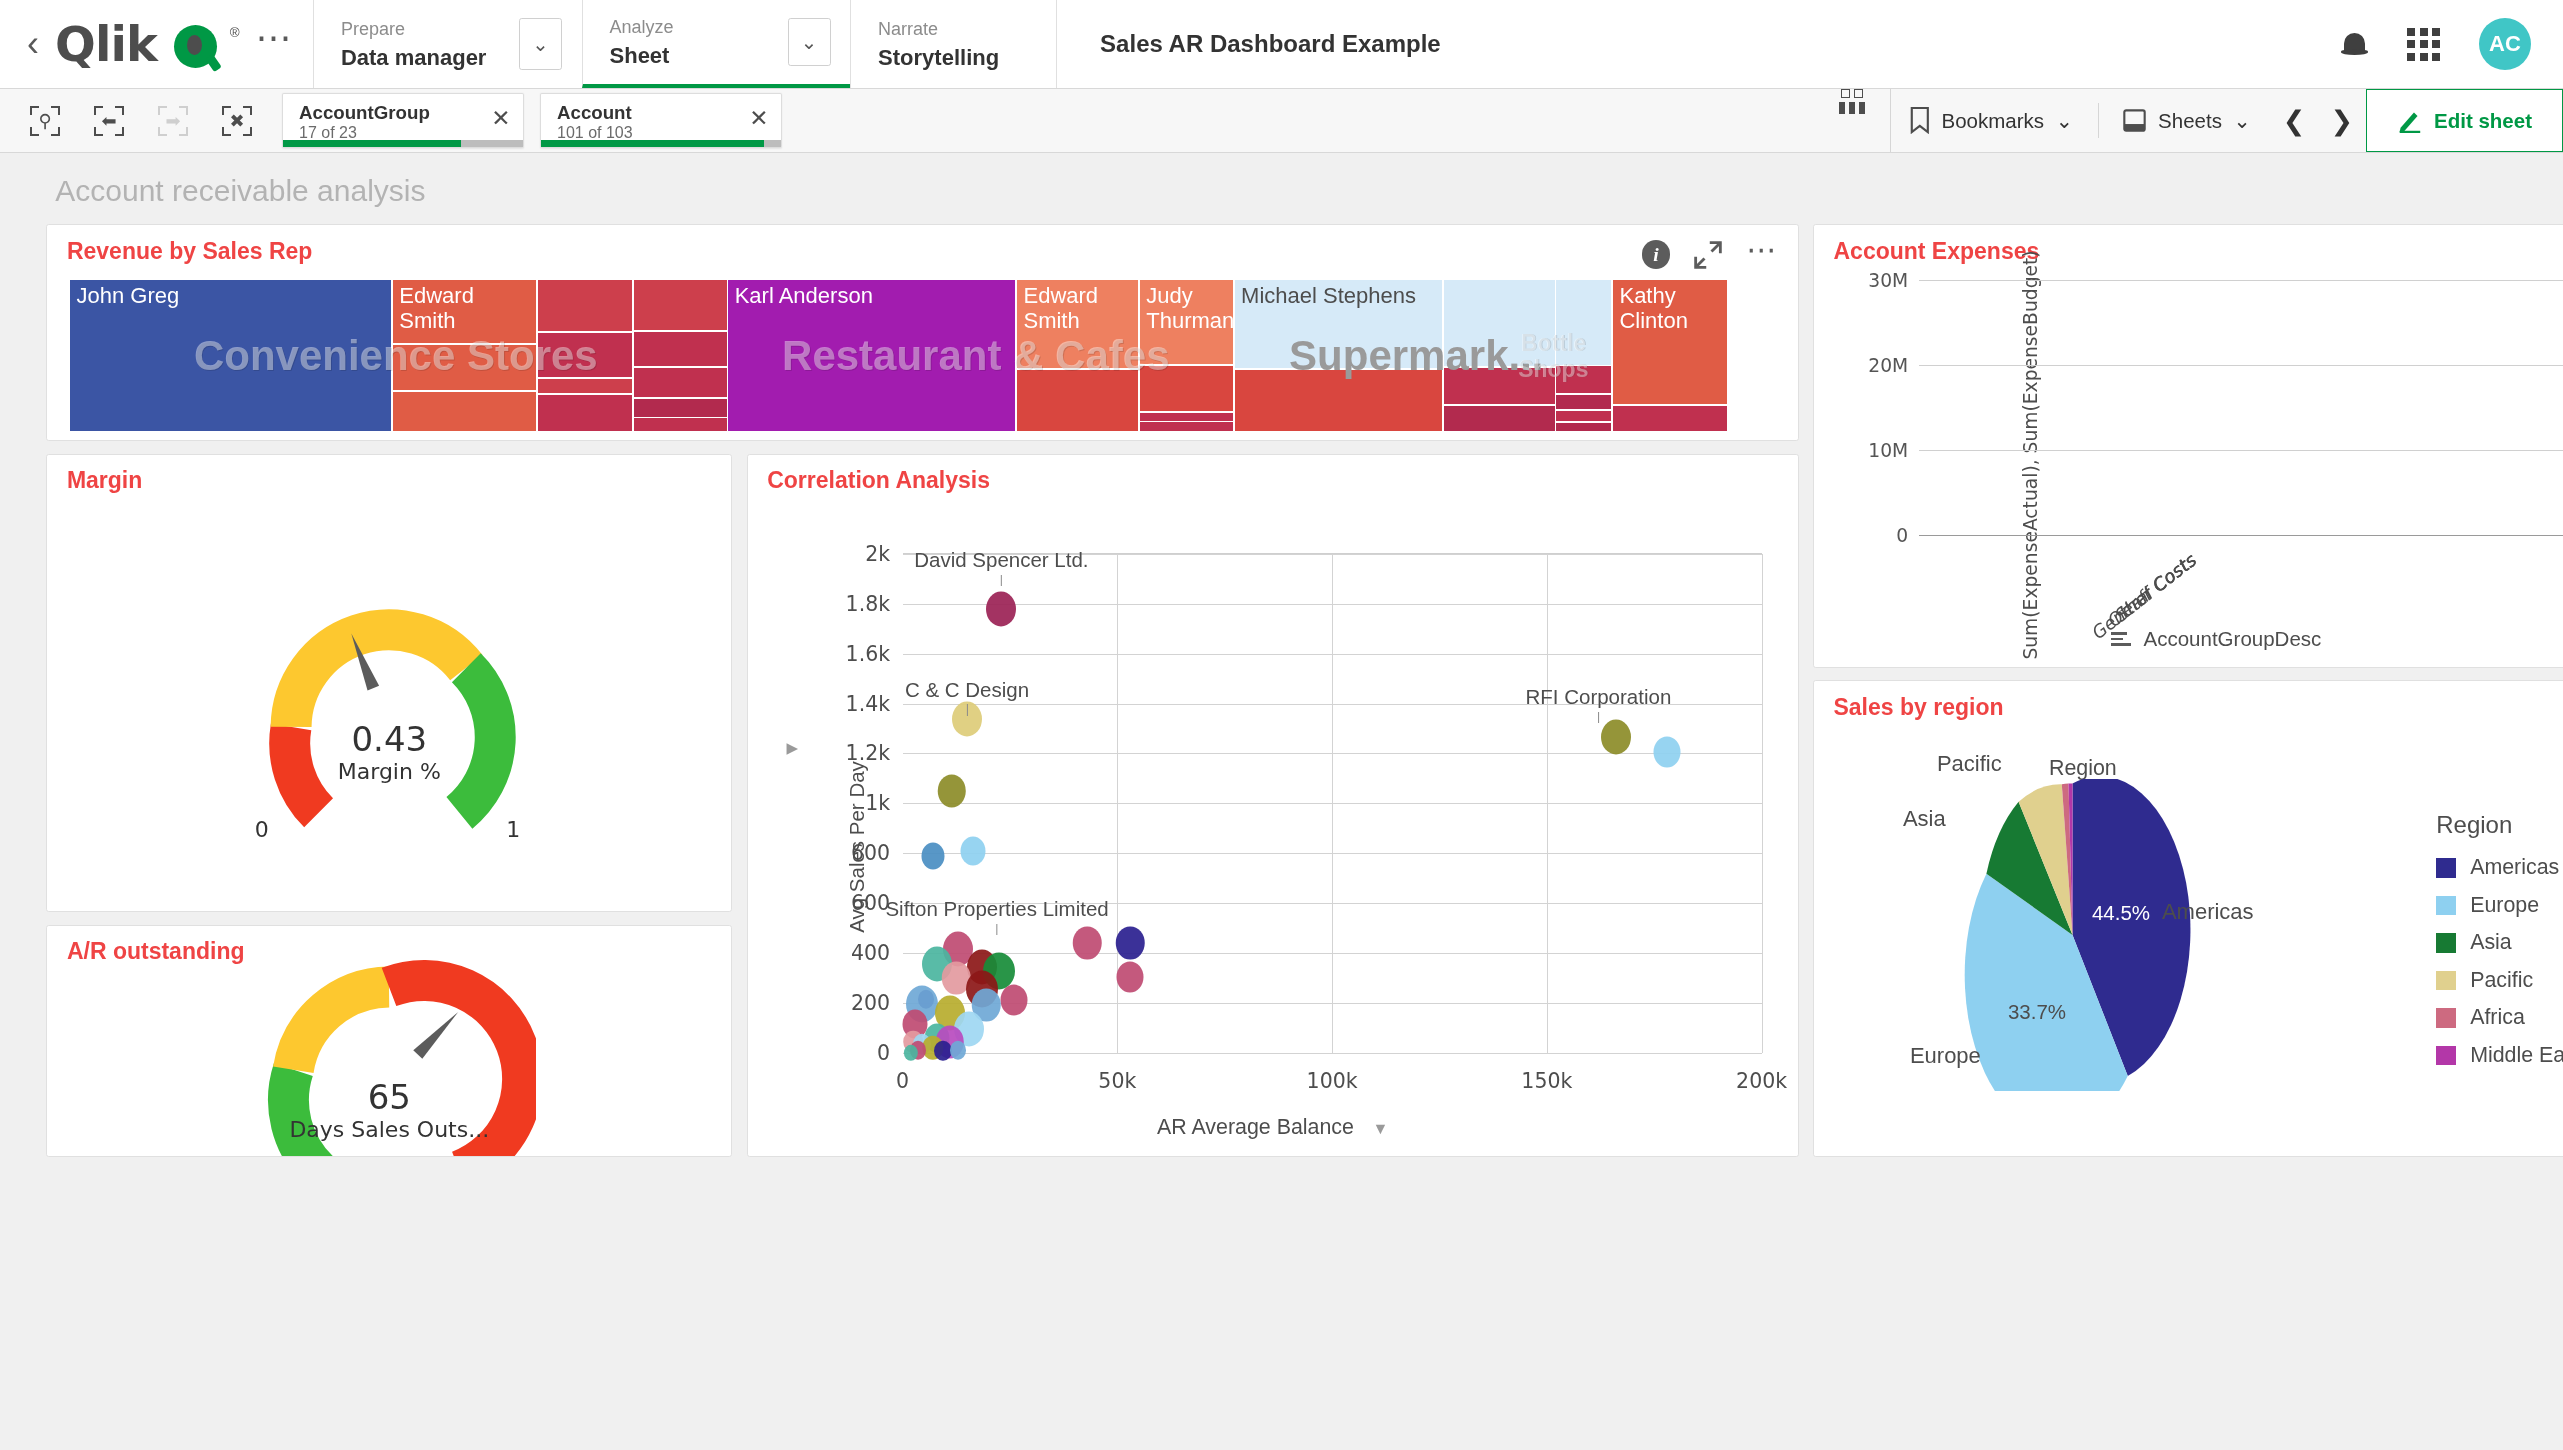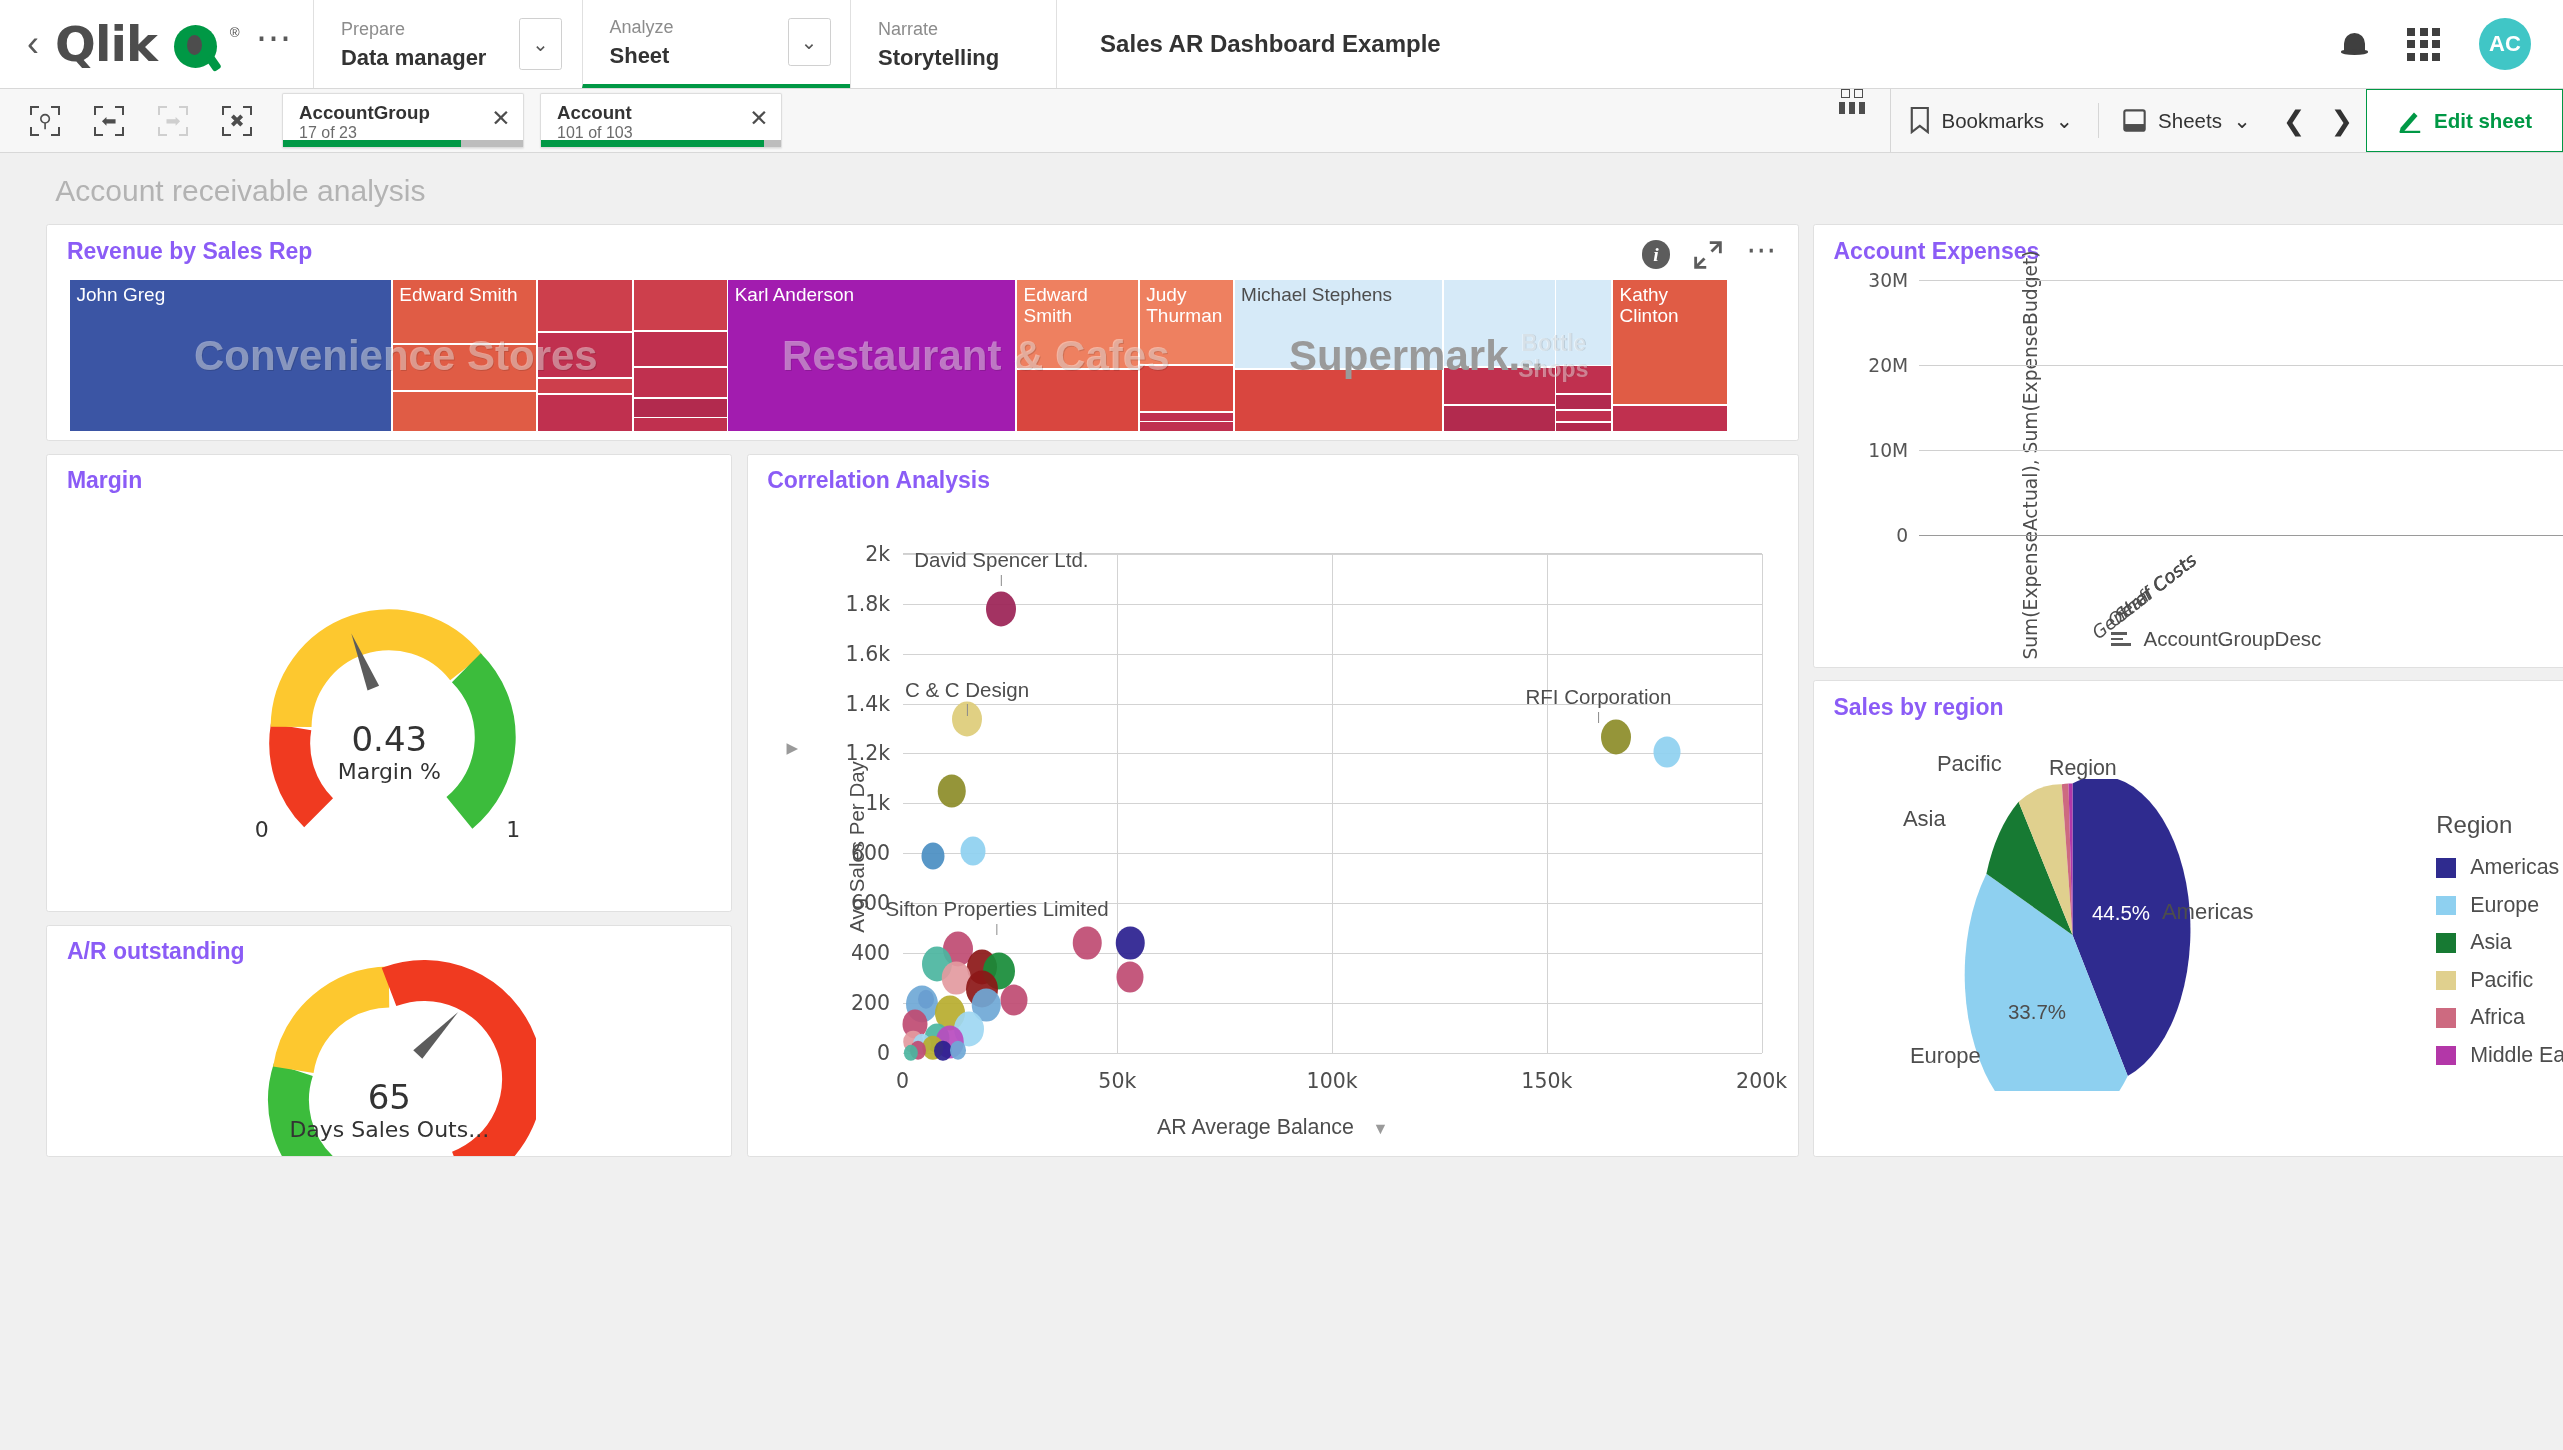--- a/index.html
+++ b/index.html
@@ -105,33 +105,33 @@
   .chart-mini .row2{ display:flex; gap:3.6px;} .chart-mini .row2 i{width:6.2px;height:12.5px;background:#4d4d4d;}
 
   
   .sheet { padding: 0 14.3px; margin-left: 32px; }
   .sheet-title { font-size: 30px; color:#b3b3b3; padding: 21.4px 9px 16px 9px; }
   .grid { display:grid; grid-template-columns: 686px 1052px 807px; grid-template-rows: 217px 214px 232px 232px; gap: 12.5px 14.3px; }
 
   .card {
     background:#fff; border:0.9px solid #e0e0e0; border-radius:2.7px; position:relative; overflow:hidden;
   }
-  .card-title { font-size:23px; font-weight:bold; color:#8b5cf6; padding:12.5px 0 0 19.6px; }
+  .card-title { font-size:23px; font-weight:bold; color:#ef4444; padding:12.5px 0 0 19.6px; }
   .card-actions { position:absolute; right:19.6px; top:14.3px; display:flex; align-items:center; gap:23px; }
   .ic-info { width:28.5px; height:28.5px; border-radius:50%; background:#5c5c5c; color:#fff; font-size:19.6px; font-weight:bold; font-style:italic;
              display:flex; align-items:center; justify-content:center; cursor:pointer; font-family:"Liberation Serif", serif;}
   .ic-expand { width:30px; height:30px; position:relative; cursor:pointer; color:#5c5c5c; font-size:23px; }
   .ic-more { font-size:30px; color:#5c5c5c; line-height:.3; letter-spacing:1.8px; cursor:pointer; padding-bottom:10.7px;}
 
   
   .tm-card { grid-column: 1 / 3; grid-row: 1 / 2; }
   .treemap { position:absolute; left:23px; right:14.3px; top:55px; bottom:9px; display:flex; gap:1.8px; }
   .tm-col { position:relative; display:flex; flex-direction:column; gap:1.8px;}
   .tm-cell { position:relative; overflow:hidden; }
-  .tm-lab { position:absolute; left:6.2px; top:3.6px; font-size:19px; color:#fff; line-height:1.12; }
+  .tm-lab { position:absolute; left:6.2px; top:3.6px; font-size:22px; color:#fff; line-height:1.12; }
   .tm-lab.dark { color:#4d4d4d; }
   .tm-big {
     position:absolute; left:0; right:0; top:50%; transform:translateY(-50%);
     text-align:center; font-size:42px; font-weight:bold; color:rgba(255,255,255,.42);
     text-shadow:0.9px 0.9px 0 rgba(0,0,0,.13); white-space:nowrap; pointer-events:none;
   }
   .tm-big.grey { color:#9a9a9a; text-shadow:none; }
 
   
   .bar-card { grid-column: 3 / 4; grid-row: 1 / 3; }

